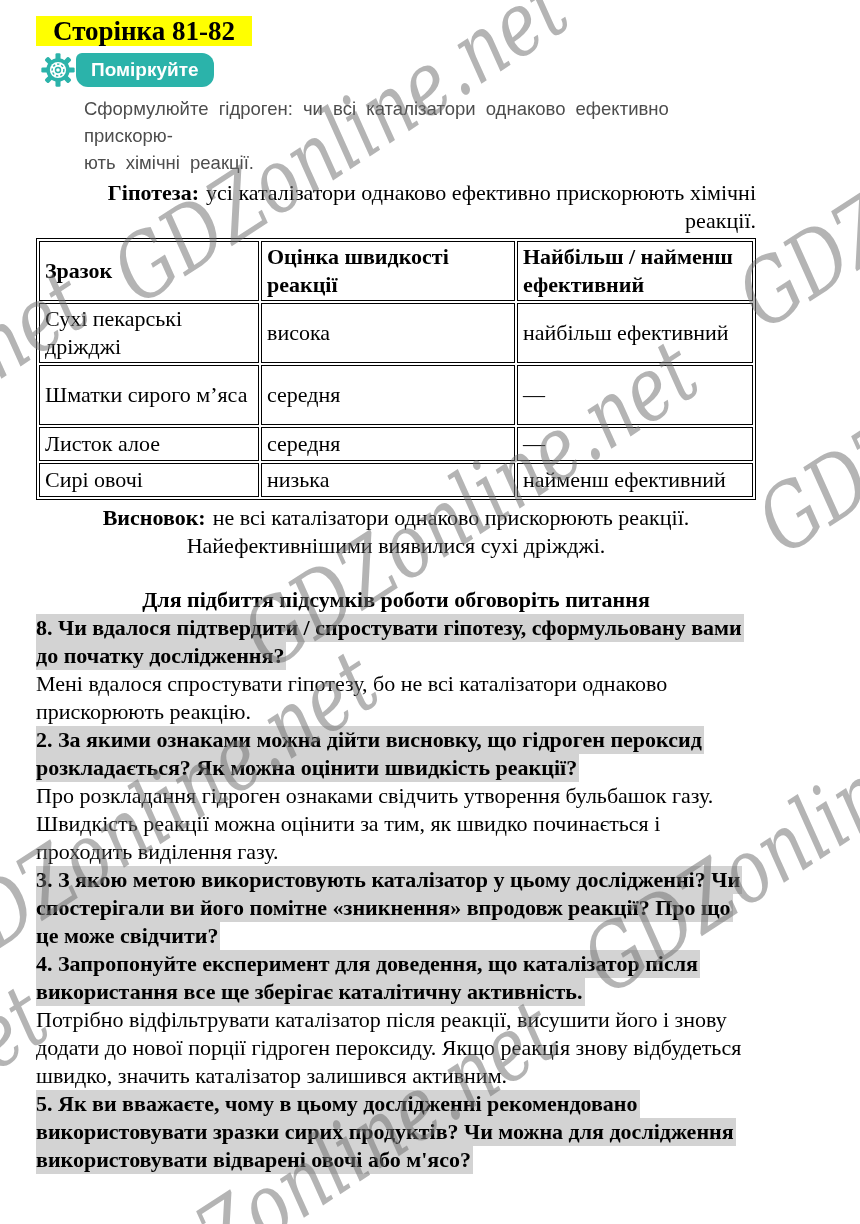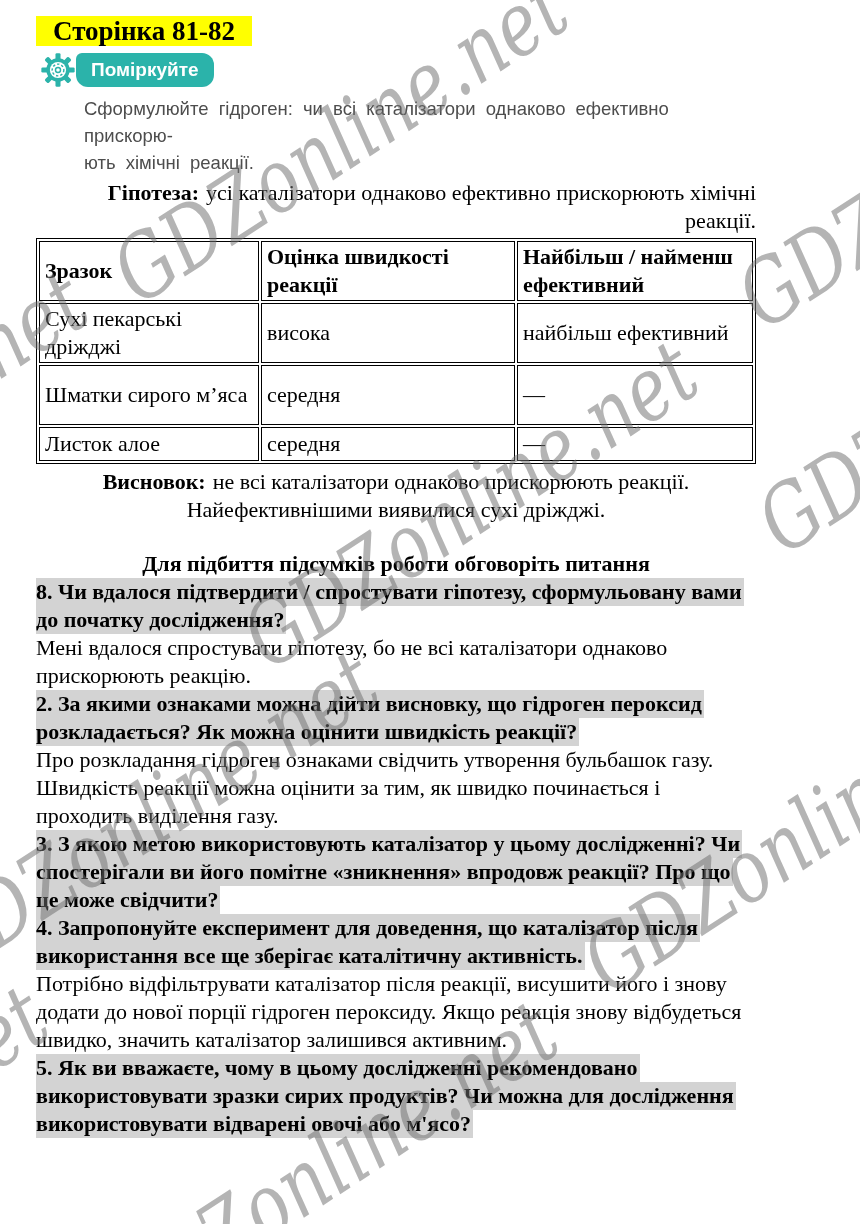--- a/index.html
+++ b/index.html
@@ -123,20 +123,25 @@
       <tr class="tall">
         <td>Шматки сирого м’яса</td>
         <td>середня</td>
         <td>—</td>
       </tr>
       <tr class="short">
         <td>Листок алое</td>
         <td>середня</td>
         <td>—</td>
       </tr>
+      <tr class="short">
+        <td>Сирі овочі</td>
+        <td>низька</td>
+        <td>найменш ефективний</td>
+      </tr>
     </tbody>
       </table>
 
     <p class="conclusion"><span class="lead">Висновок:</span><span>не всі каталізатори однаково прискорюють реакції. Найефективнішими виявилися сухі дріжджі.</span></p>
 
     <p class="disc-heading">Для підбиття підсумків роботи обговоріть питання</p>
 
     <p class="q"><span class="hl">8. Чи вдалося підтвердити / спростувати гіпотезу, сформульовану вами до початку дослідження?</span></p>
     <p class="a">Мені вдалося спростувати гіпотезу, бо не всі каталізатори однаково прискорюють реакцію.</p>
 

